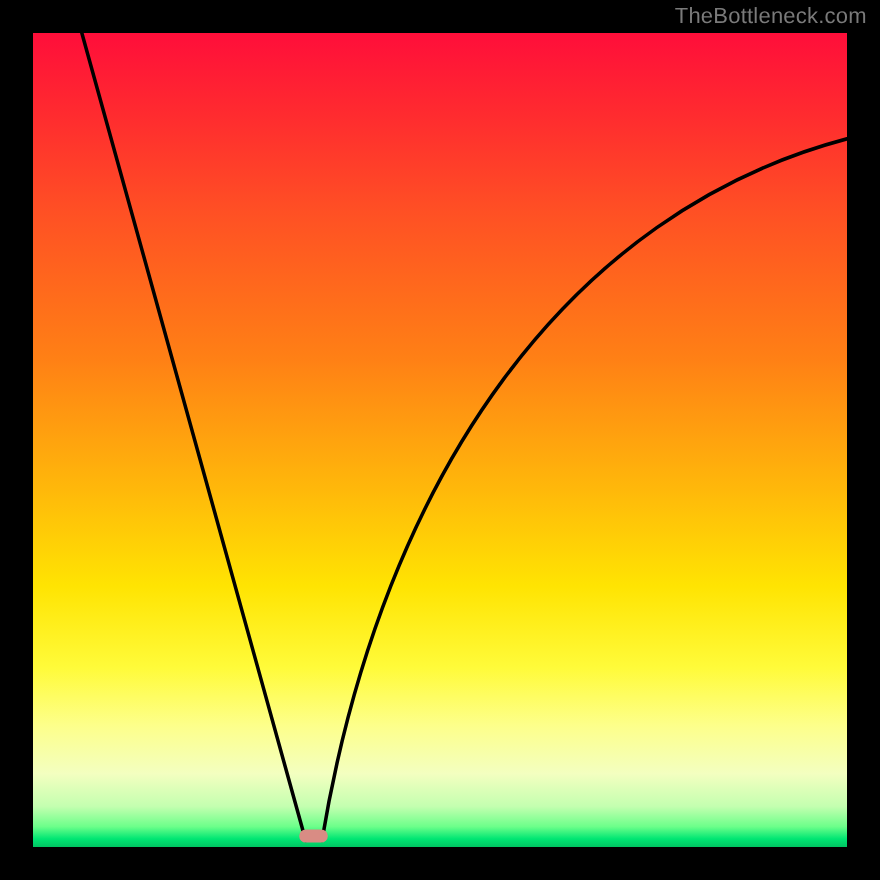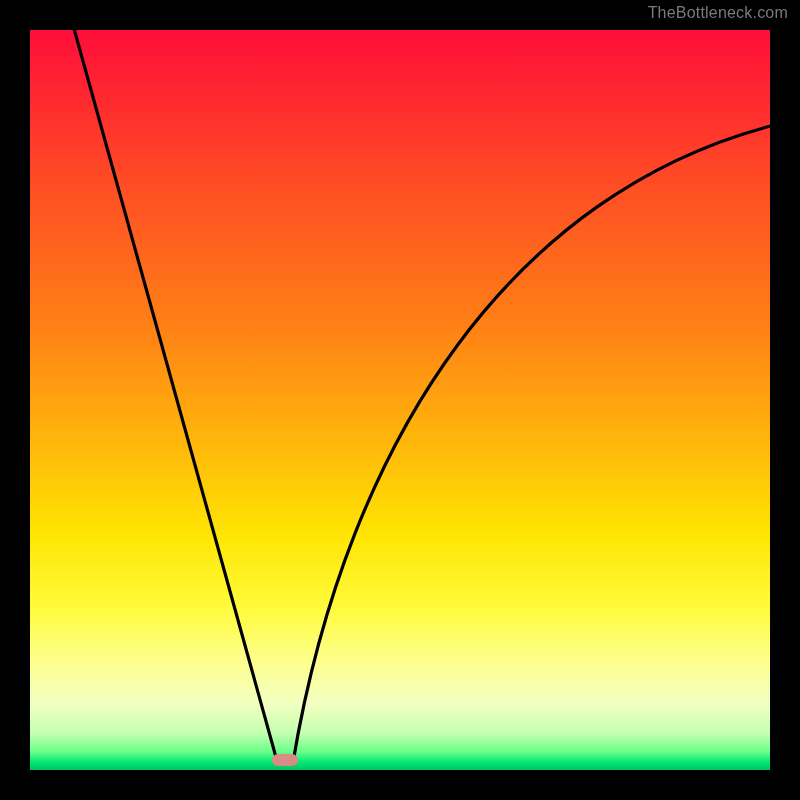--- a/index.html
+++ b/index.html
@@ -15,21 +15,21 @@
     position: relative;
     width: 800px;
     height: 800px;
     background: #000;
   }
   .watermark {
     position: absolute;
     top: 4px;
     right: 12px;
     color: #7a7a7a;
-    font-size: 16px;
+    font-size: 20px;
     font-weight: 500;
     letter-spacing: 0.2px;
     z-index: 10;
   }
   .plot {
     position: absolute;
     left: 30px;
     top: 30px;
     width: 740px;
     height: 740px;

